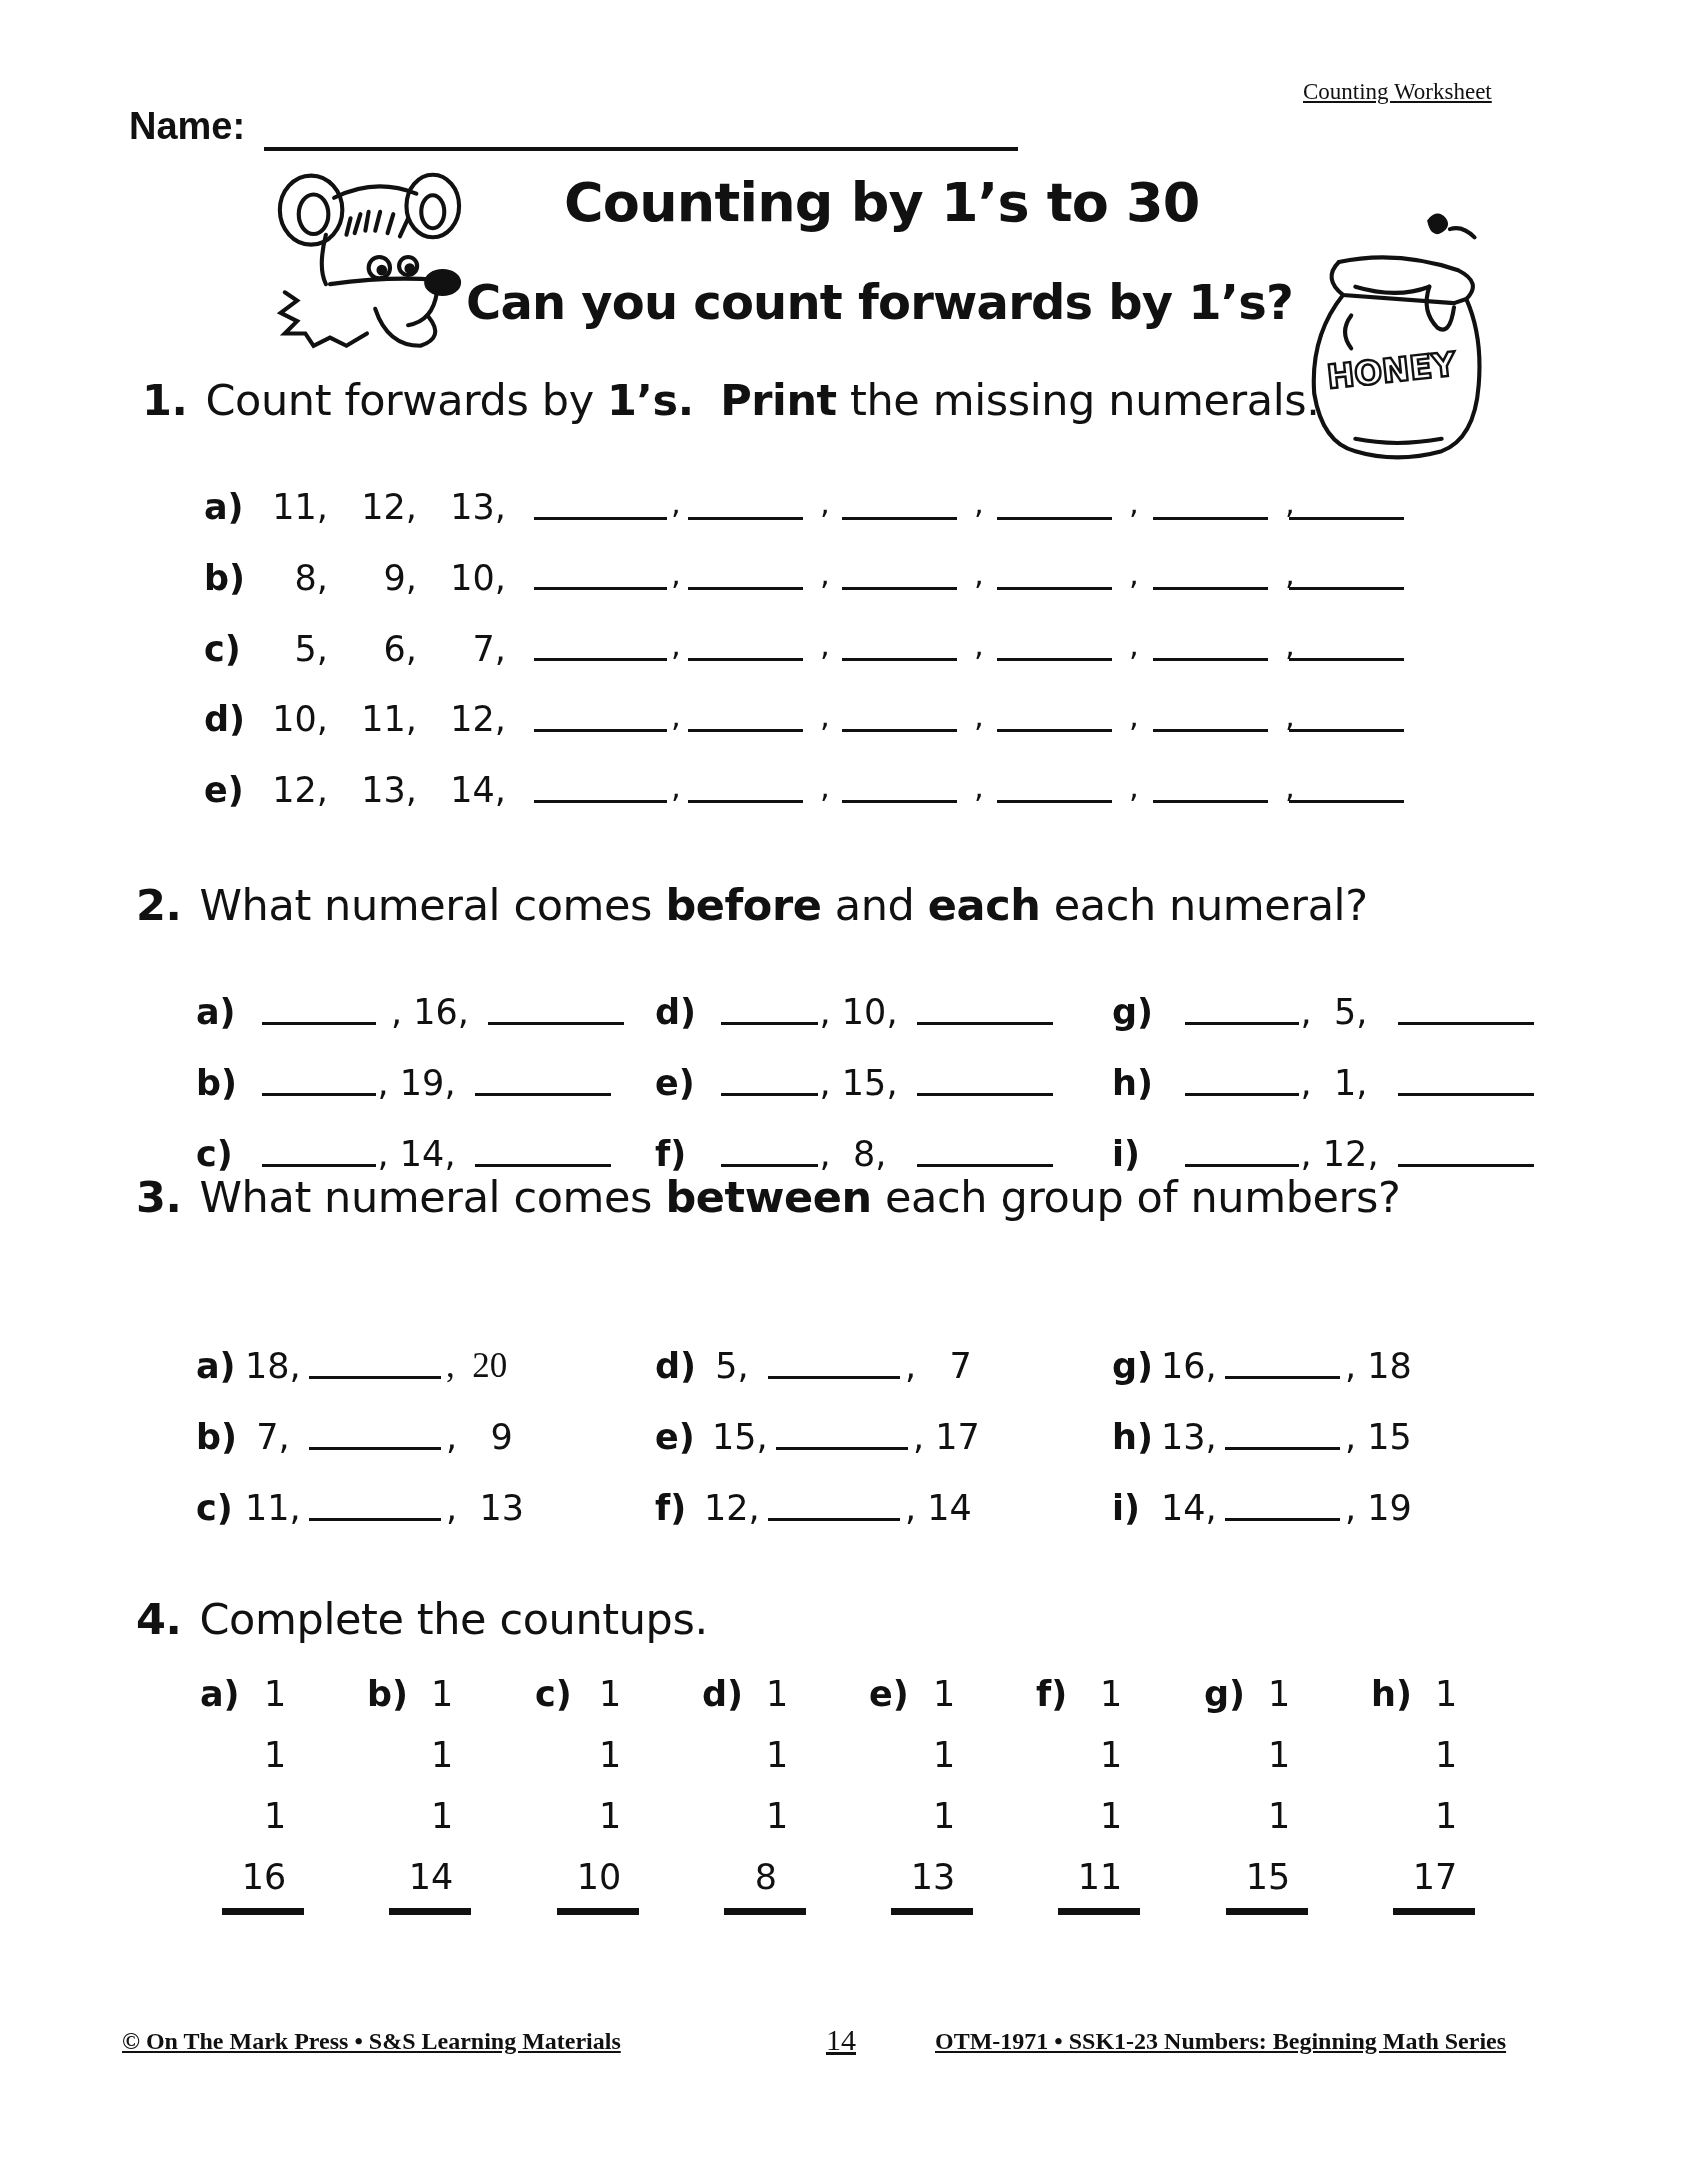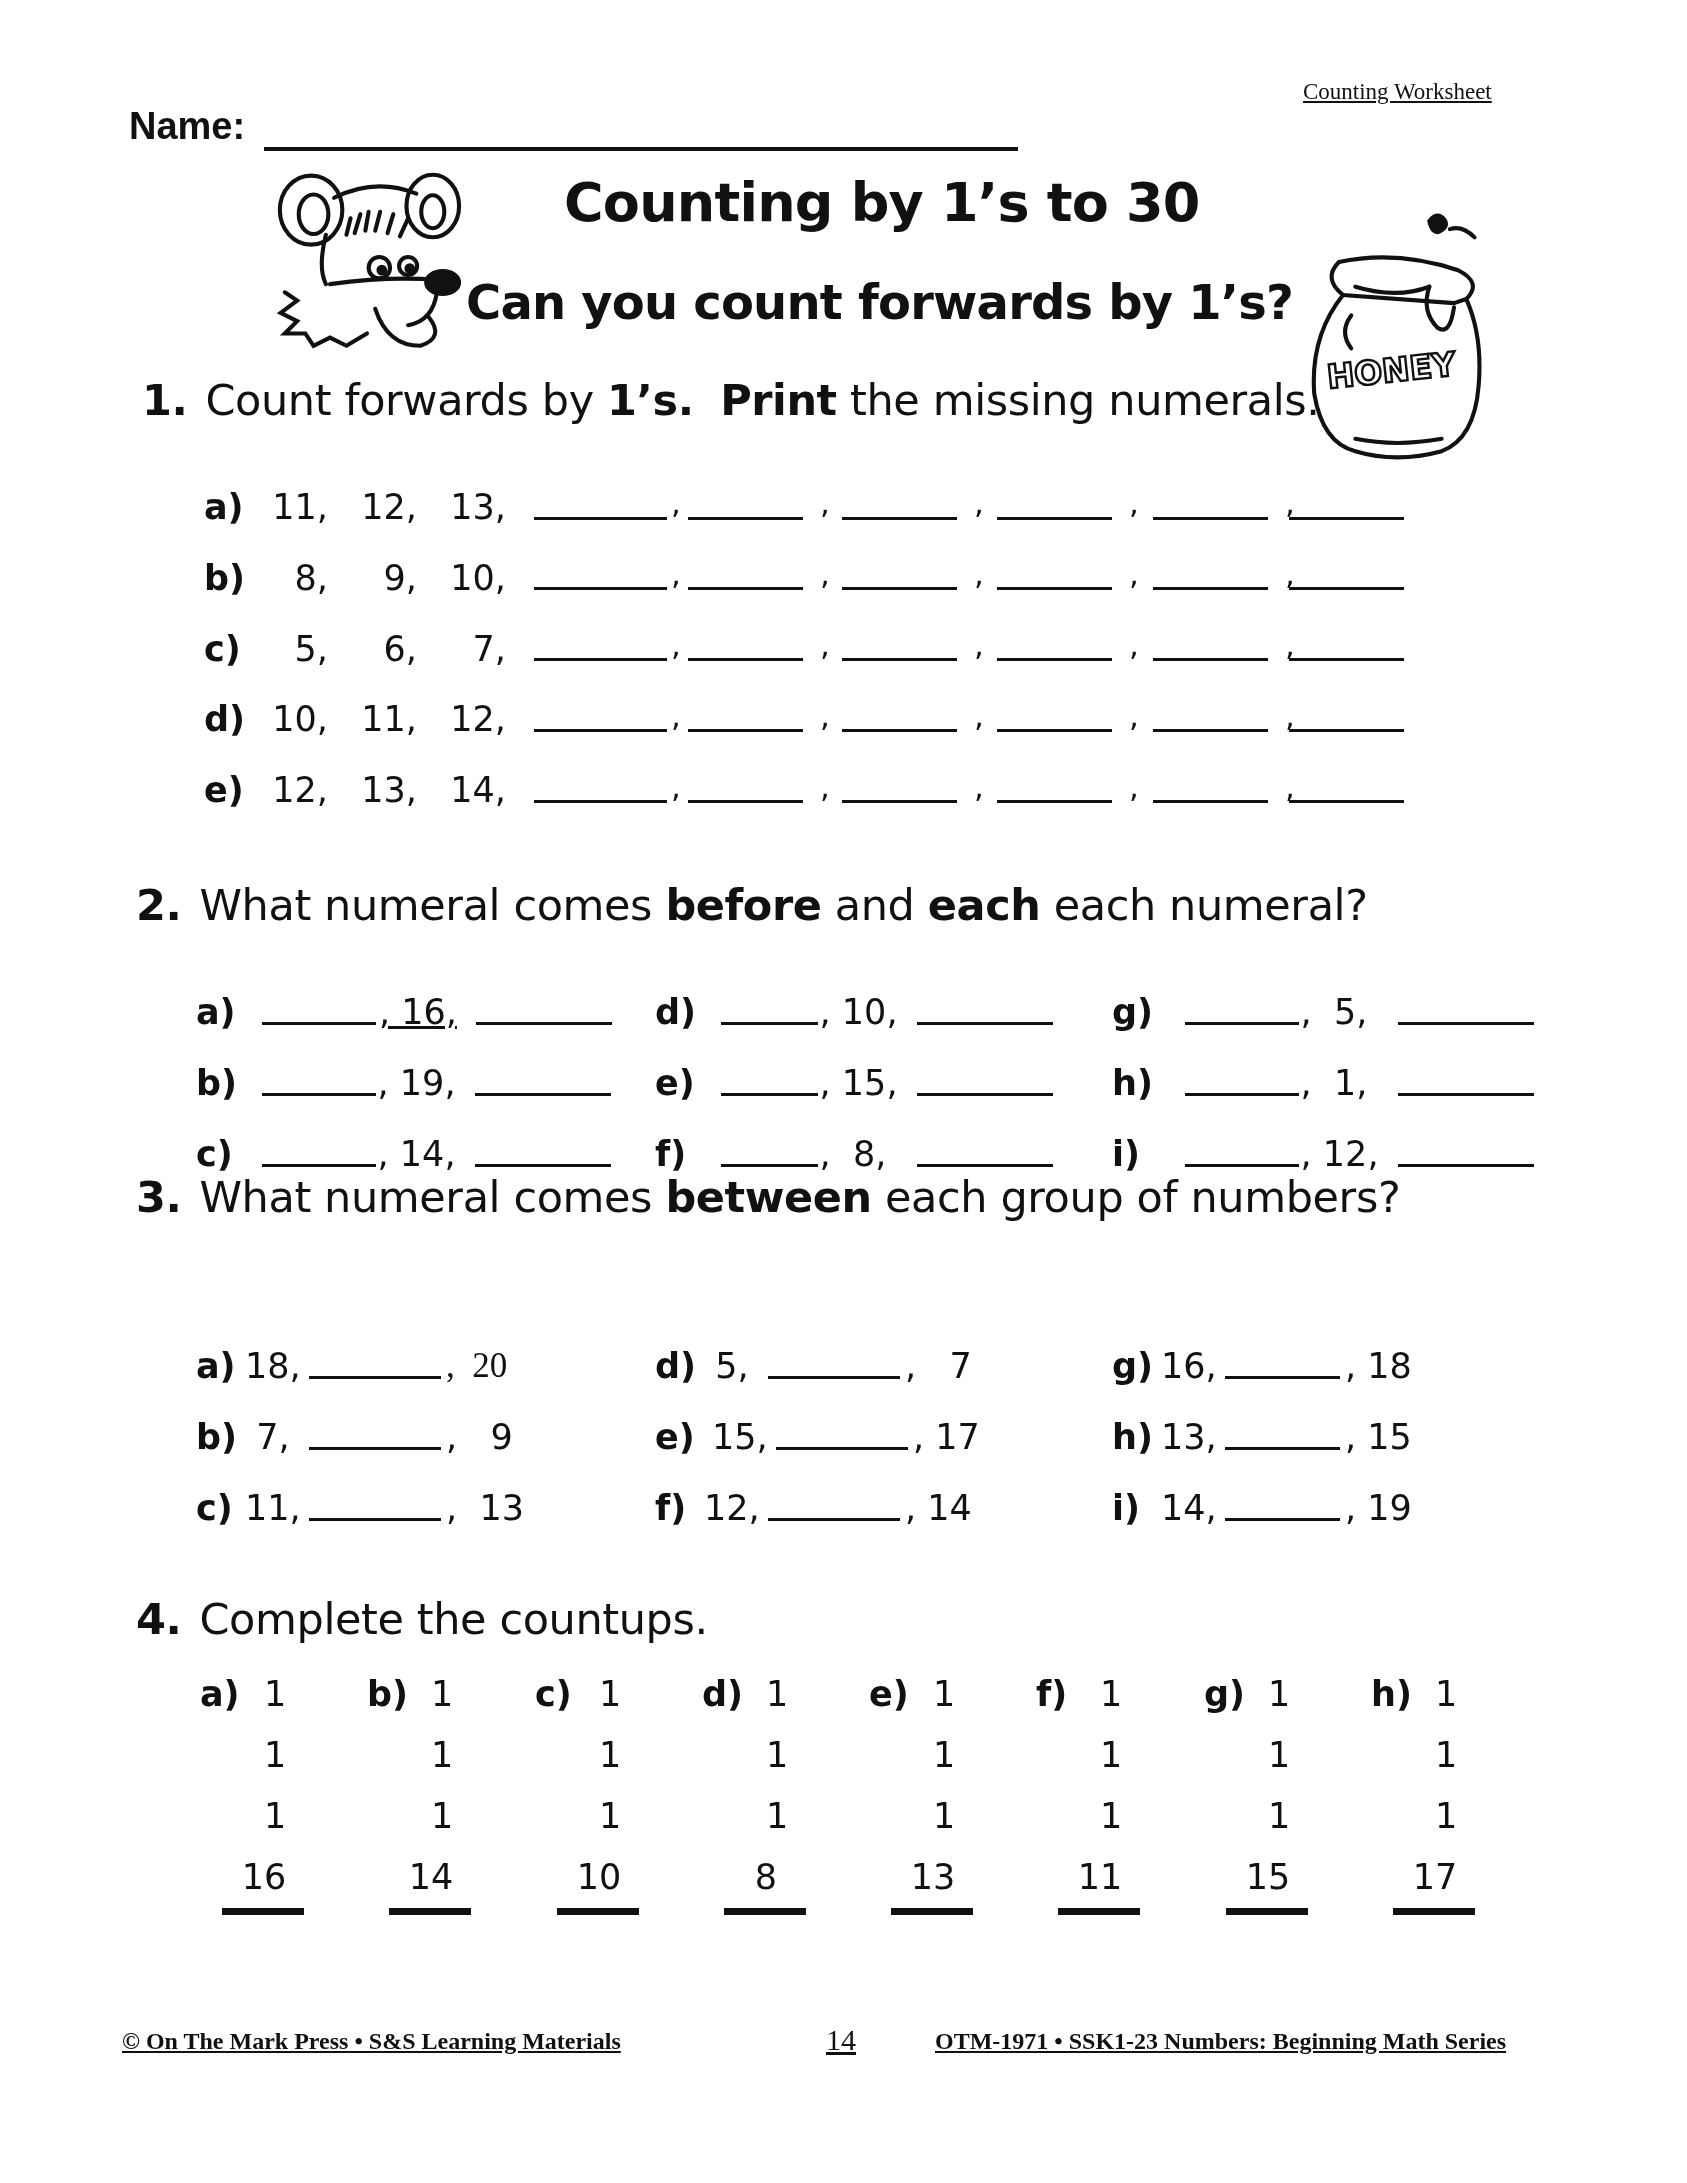--- a/index.html
+++ b/index.html
@@ -175,21 +175,21 @@
     <div class="abs" style="left: 1289px; top: 800px; width: 115px; height: 3.3px; background: rgb(17, 17, 17);"></div>
   </div>
 
 <div class="abs gothic q-heading" style="left:136px;top:880px">
   <span class="num">2.</span><span>What numeral comes </span><b>before</b><span> and </span><b>each</b><span> each numeral?</span>
 </div>
 <div id="q2-items">
     <div class="abs gothic row" style="left: 196px; top: 983px; height: 49px;">
       <span class="lbl" style="width: 66px;">a)</span>
       <span class="blank" style="width: 114px;"></span>
-      <span style="white-space: pre; width: 97px; display: inline-block; margin-left: 3px; text-decoration: underline;">, 16,</span>
+      <span style="white-space: pre; width: 97px; display: inline-block; margin-left: 15px;">, 16,</span>
       <span class="blank" style="width: 136px;"></span>
     </div>
     <div class="abs gothic row" style="left: 196px; top: 1054px; height: 49px;">
       <span class="lbl" style="width: 66px;">b)</span>
       <span class="blank" style="width: 114px;"></span>
       <span style="white-space: pre; width: 97px; display: inline-block; margin-left: 1.6px;">, 19,</span>
       <span class="blank" style="width: 136px;"></span>
     </div>
     <div class="abs gothic row" style="left: 196px; top: 1125px; height: 49px;">
       <span class="lbl" style="width: 66px;">c)</span>

